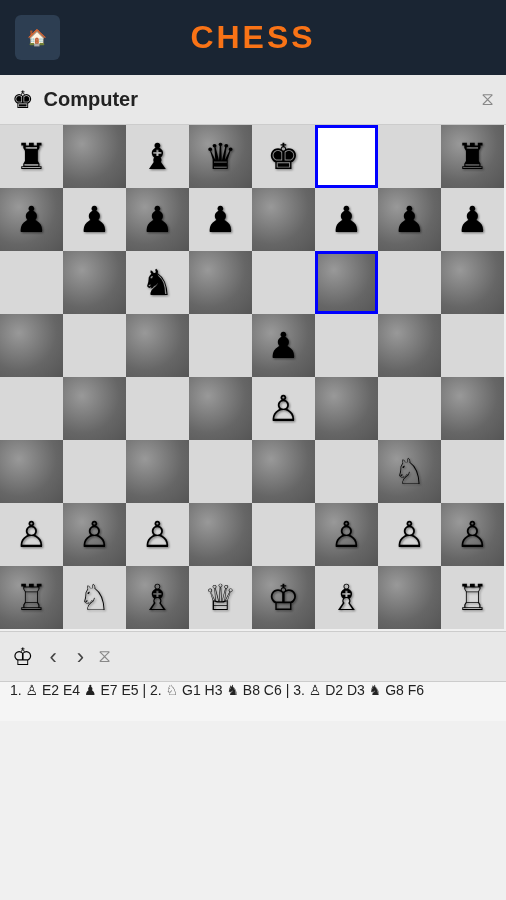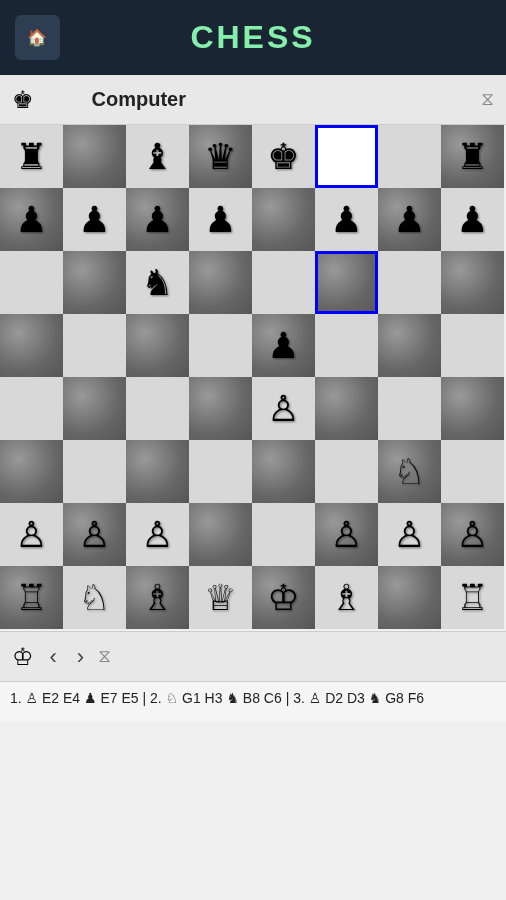--- a/index.html
+++ b/index.html
@@ -27,21 +27,21 @@
       width: 45px;
       height: 45px;
       background: #2d3e52;
       border-radius: 6px;
       display: flex;
       align-items: center;
       justify-content: center;
       cursor: pointer;
     }
     #header-title {
-      color: #86efac;
+      color: #f97316;
       font-size: 32px;
       font-weight: bold;
       letter-spacing: 3px;
     }
 
     
     .player-bar {
       width: 506px;
       height: 50px;
       background: #e8e8e8;
@@ -56,21 +56,20 @@
     }
     .player-icon {
       font-size: 24px;
       margin-right: 10px;
     }
     .player-name {
       font-size: 20px;
       font-weight: bold;
       color: #222;
       flex: 1;
-      margin-left: 48px;
     }
     .timer-icon {
       font-size: 18px;
       color: #888;
     }
     .nav-arrows {
       display: flex;
       gap: 8px;
       align-items: center;
     }
@@ -117,21 +116,21 @@
     .cell.selected-blue {
       background: #ffffff;
       outline: 3px solid blue;
       outline-offset: -3px;
     }
 
     
     #move-log {
       width: 506px;
       background: #f5f5f5;
-      padding: 8px 10px;
+      padding: 0 10px;
       font-size: 14px;
       color: #222;
       border-top: 1px solid #ccc;
       min-height: 40px;
     }
   </style>
 </head>
 <body>
 
 <div id="header">

